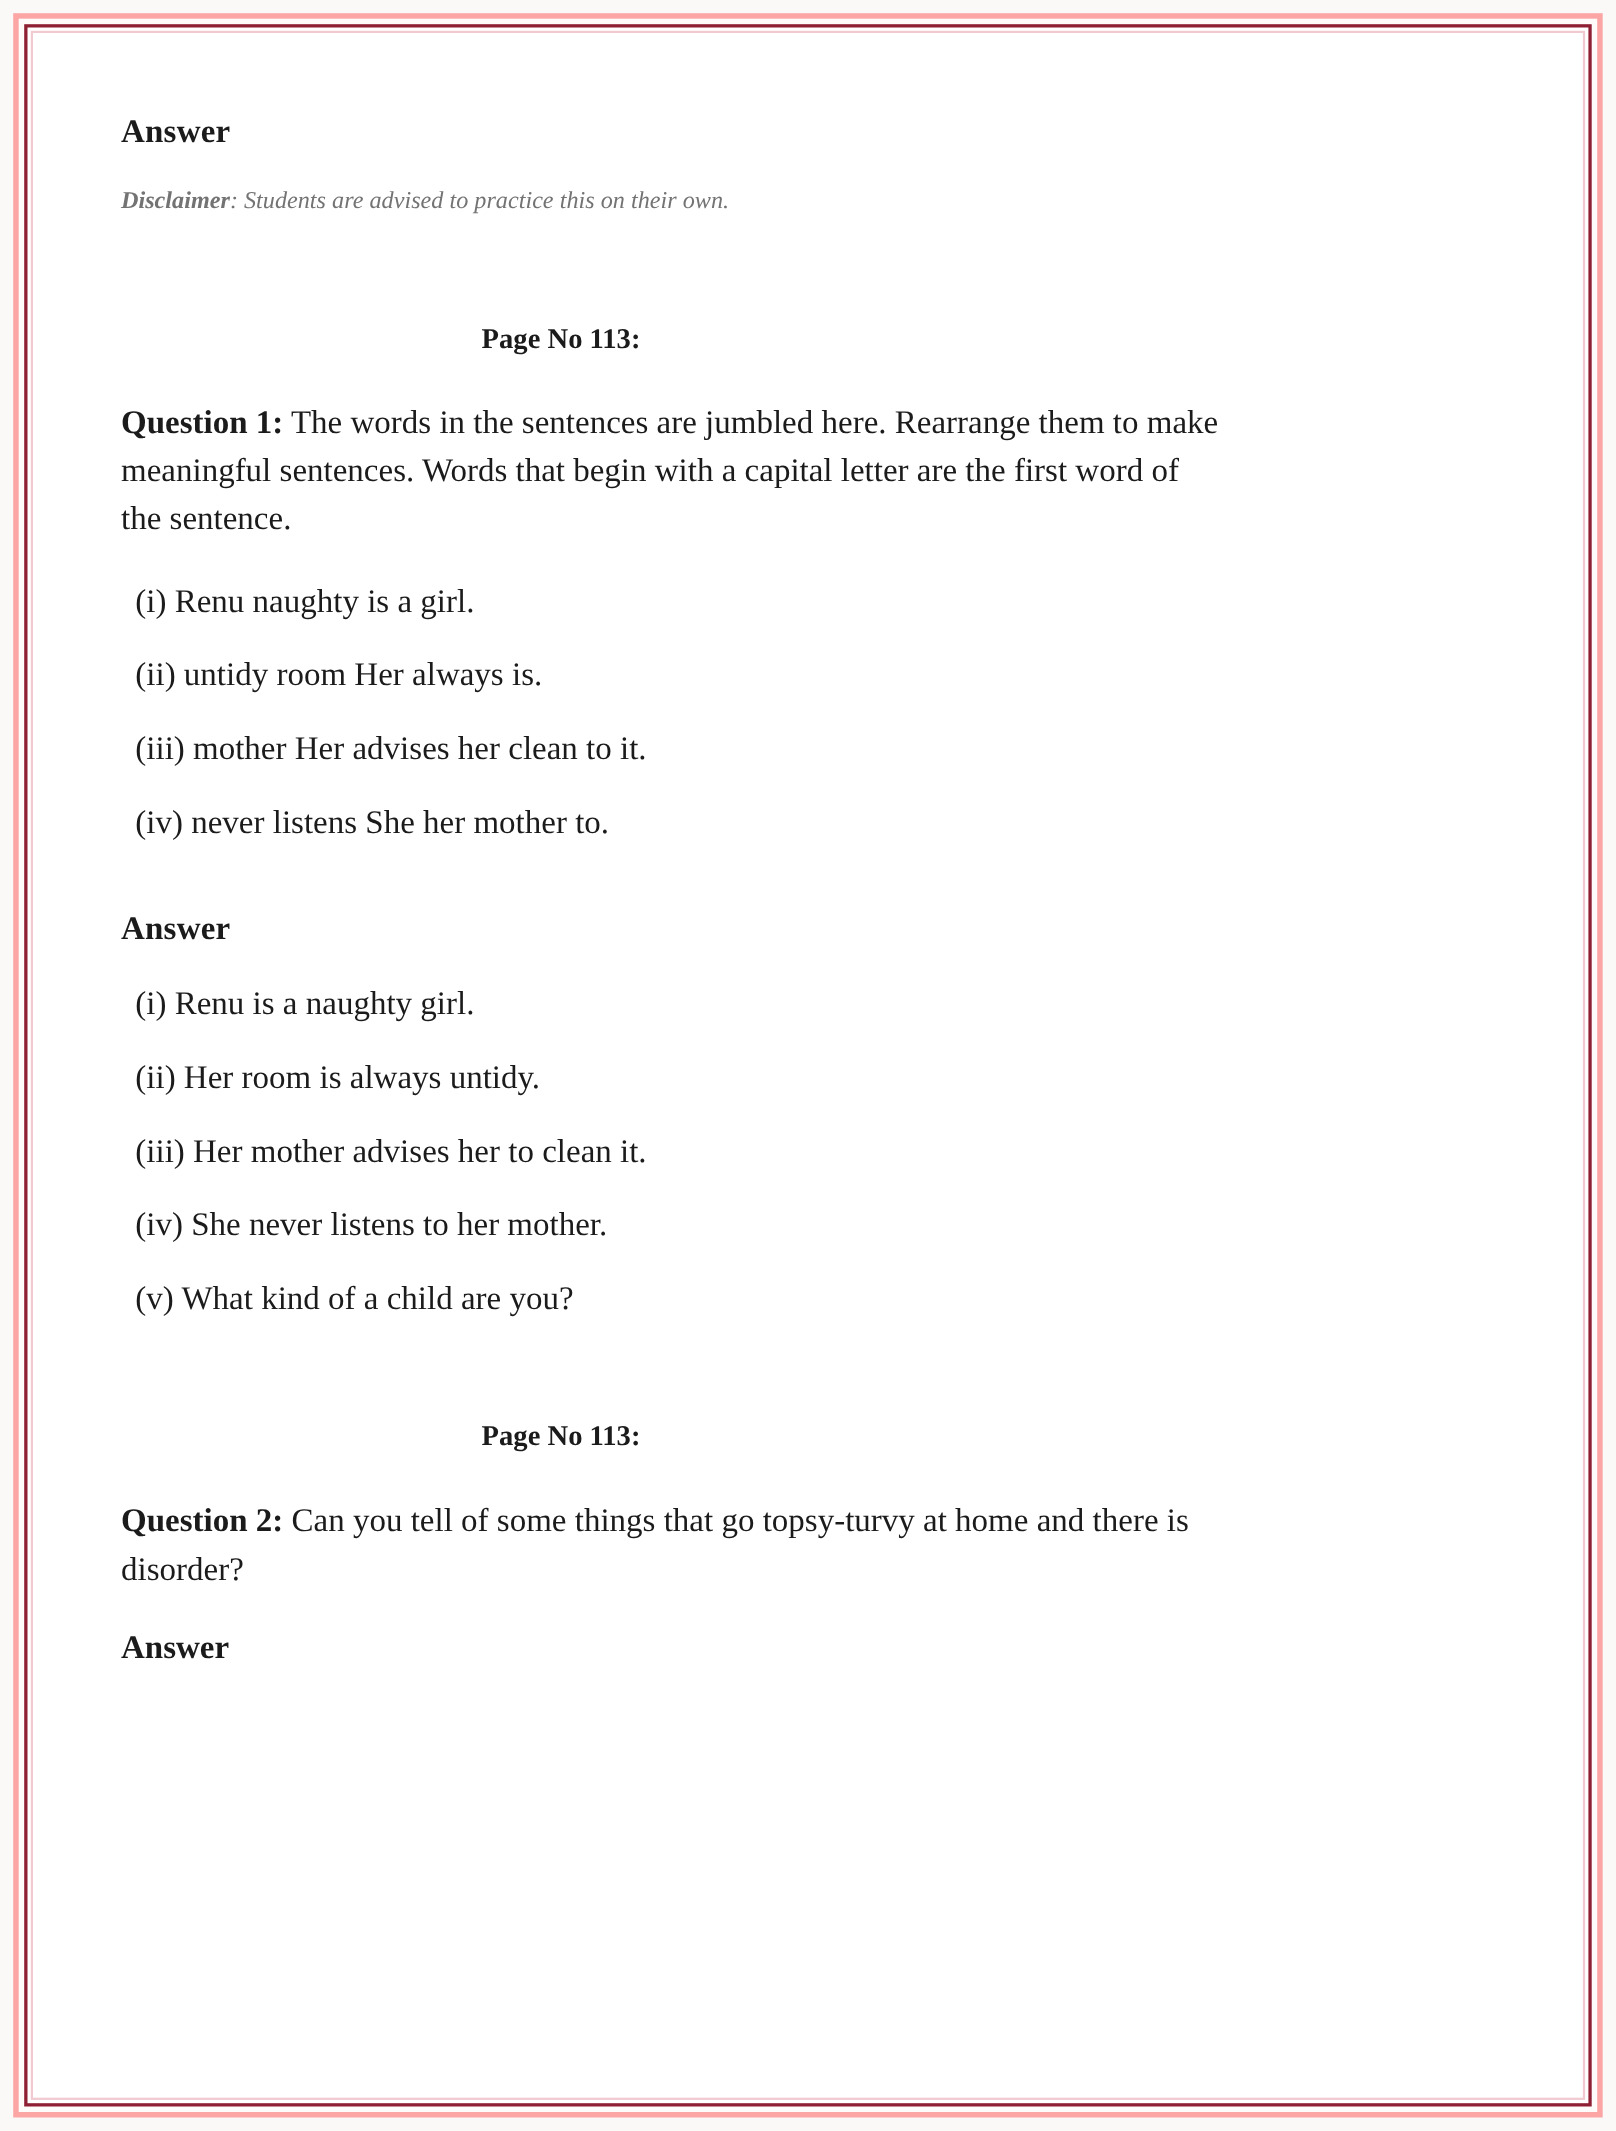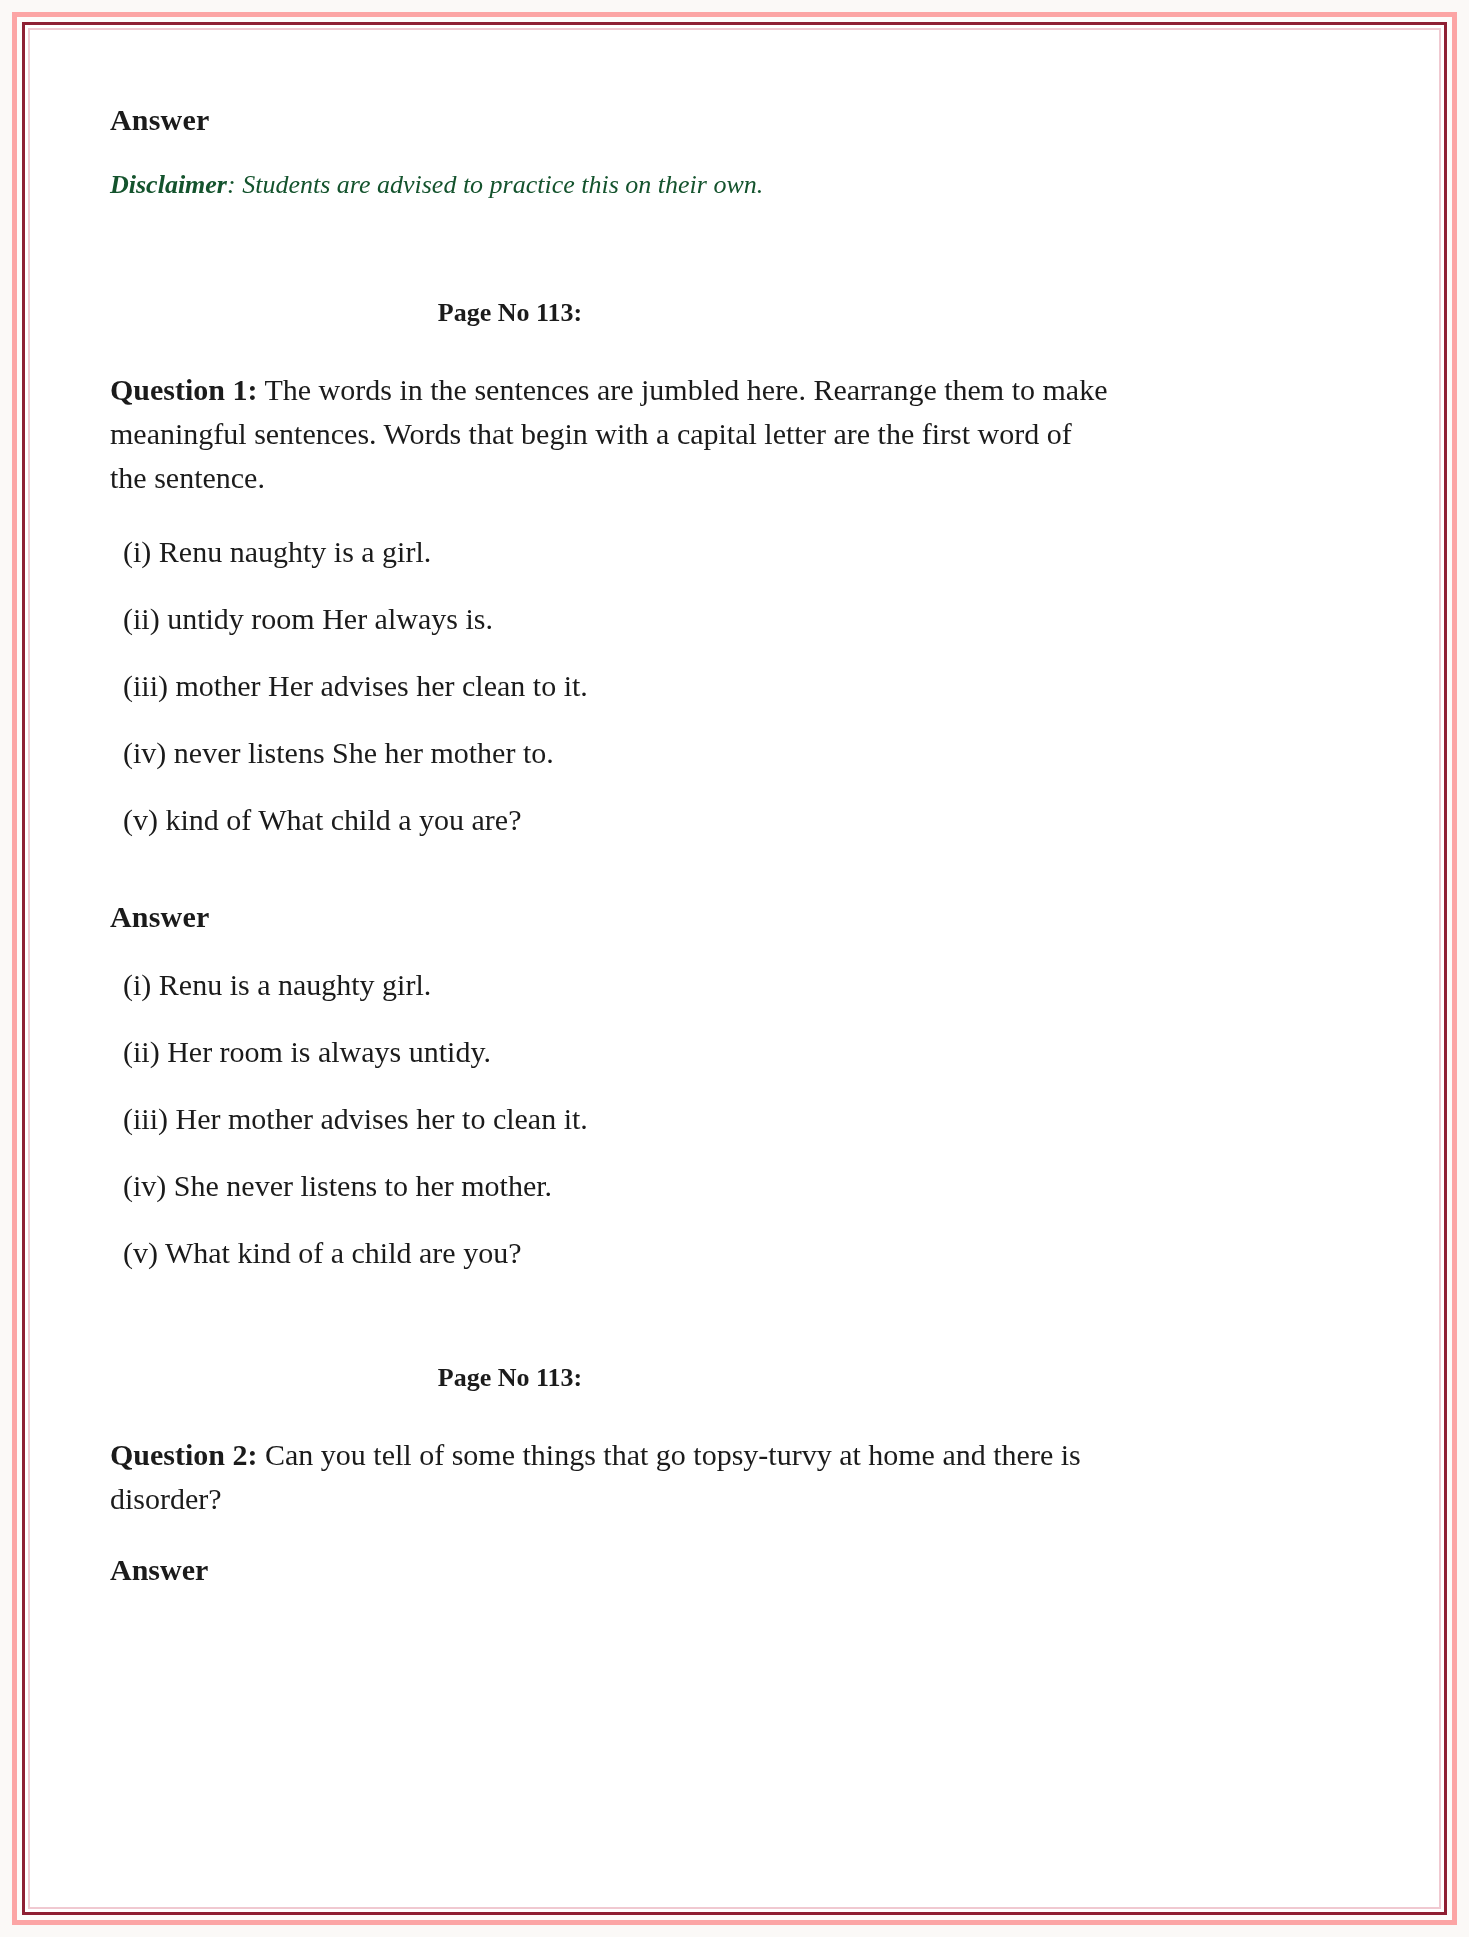--- a/index.html
+++ b/index.html
@@ -61,23 +61,23 @@
 
   .h-answer {
     font-weight: bold;
     font-size: 30px;
     color: #1b1b1b;
     margin: 0 0 30px 0;
     letter-spacing: 0.2px;
   }
 
   .disclaimer {
-    font-size: 26px;
+    font-size: 22px;
     font-style: italic;
-    color: #14532d;
+    color: #737373;
     margin: 0 0 96px 0;
     line-height: 1.35;
   }
   .disclaimer b {
     font-weight: bold;
     font-style: italic;
   }
 
   .page-heading {
     text-align: center;
@@ -135,21 +135,20 @@
         <div class="page-heading">Page No 113:</div>
 
         <p class="q-para">
           <span class="q-label">Question 1:</span><span> The words in the sentences are jumbled here. Rearrange them to make meaningful sentences. Words that begin with a capital letter are the first word of the sentence.</span>
         </p>
 
         <div class="list-item">(i) Renu naughty is a girl.</div>
         <div class="list-item">(ii) untidy room Her always is.</div>
         <div class="list-item">(iii) mother Her advises her clean to it.</div>
         <div class="list-item">(iv) never listens She her mother to.</div>
-        <div class="list-item">(v) kind of What child a you are?</div>
 
         <div class="spacer-md"></div>
 
         <div class="h-answer">Answer</div>
 
         <div class="list-item">(i) Renu is a naughty girl.</div>
         <div class="list-item">(ii) Her room is always untidy.</div>
         <div class="list-item">(iii) Her mother advises her to clean it.</div>
         <div class="list-item">(iv) She never listens to her mother.</div>
         <div class="list-item">(v) What kind of a child are you?</div>

